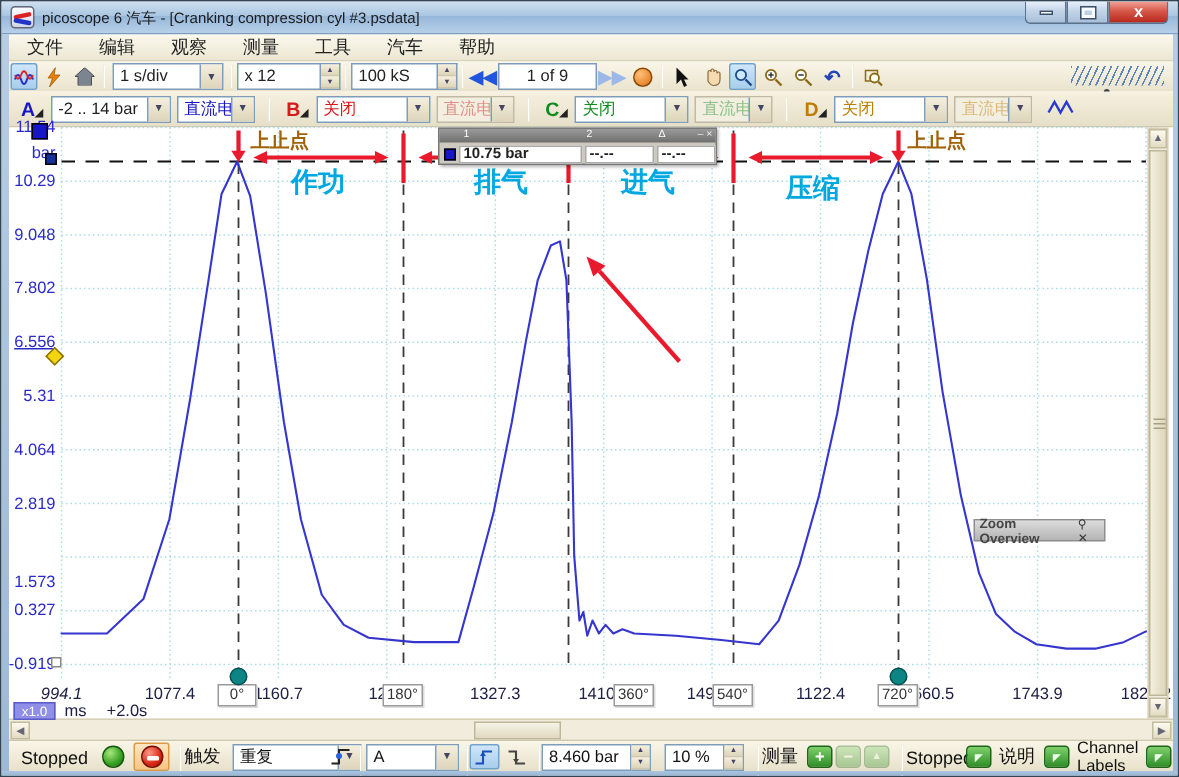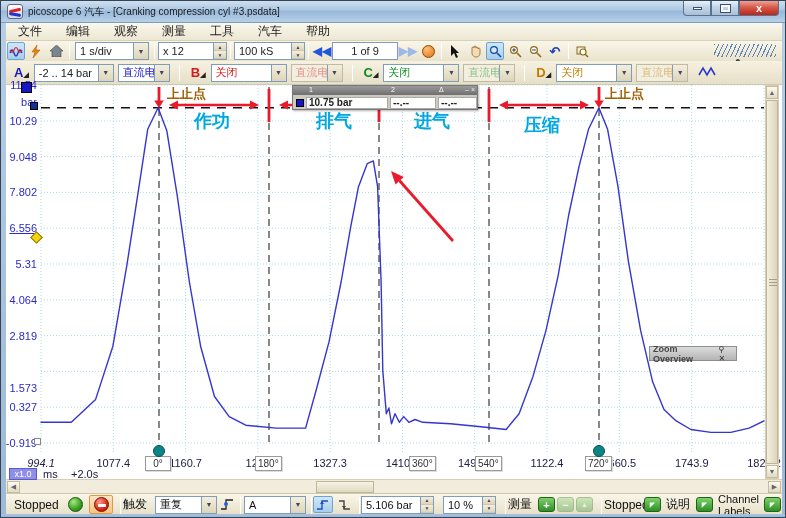--- a/index.html
+++ b/index.html
@@ -441,21 +441,21 @@
         <span class="gobtn"></span>
       </div>
     <div class="sb" style="left:83px">
         <span class="stopsel">
           <span class="stopbtn"></span>
         </span>
       </div>
     <div class="sb tsep" style="left:111px;top:3px"></div>
     <div class="sb" style="left:117px">触发</div>
     <div class="sb" style="left:147px">
-      <span class="combo" style="width:62px">
+      <span class="combo" style="width:86px">
           <span class="cval">重复</span>
           <span class="cbtn">▼</span>
         </span>
     </div>
     <div class="sb" style="left:214px">
       <svg width="15" height="13">
           <path d="M1,11 H6 V2 H13" stroke="#222" fill="none" stroke-width="1.3"></path>
           <circle cx="6" cy="6" r="2" fill="#2a62d8"></circle>
         </svg>
     </div>
@@ -479,21 +479,21 @@
       <span class="edgebtn">
           <svg width="14" height="12">
             <path d="M1,2 H6 V10 H12" stroke="#444" fill="none" stroke-width="1.4"></path>
             <path d="M4,7 l2,3 2,-3" fill="#444"></path>
           </svg>
         </span>
     </div>
     <div class="sb tsep" style="left:350px;top:3px"></div>
     <div class="sb" style="left:355px">
       <span class="numbox" style="width:60px">
-          <span>5.106 bar</span>
+          <span>8.460 bar</span>
         </span>
         <span class="spin" style="height:18px">
           <span>▲</span>
           <span>▼</span>
         </span>
     </div>
     <div class="sb" style="left:437px">
       <span class="numbox" style="width:40px">
           <span>10 %</span>
         </span>

